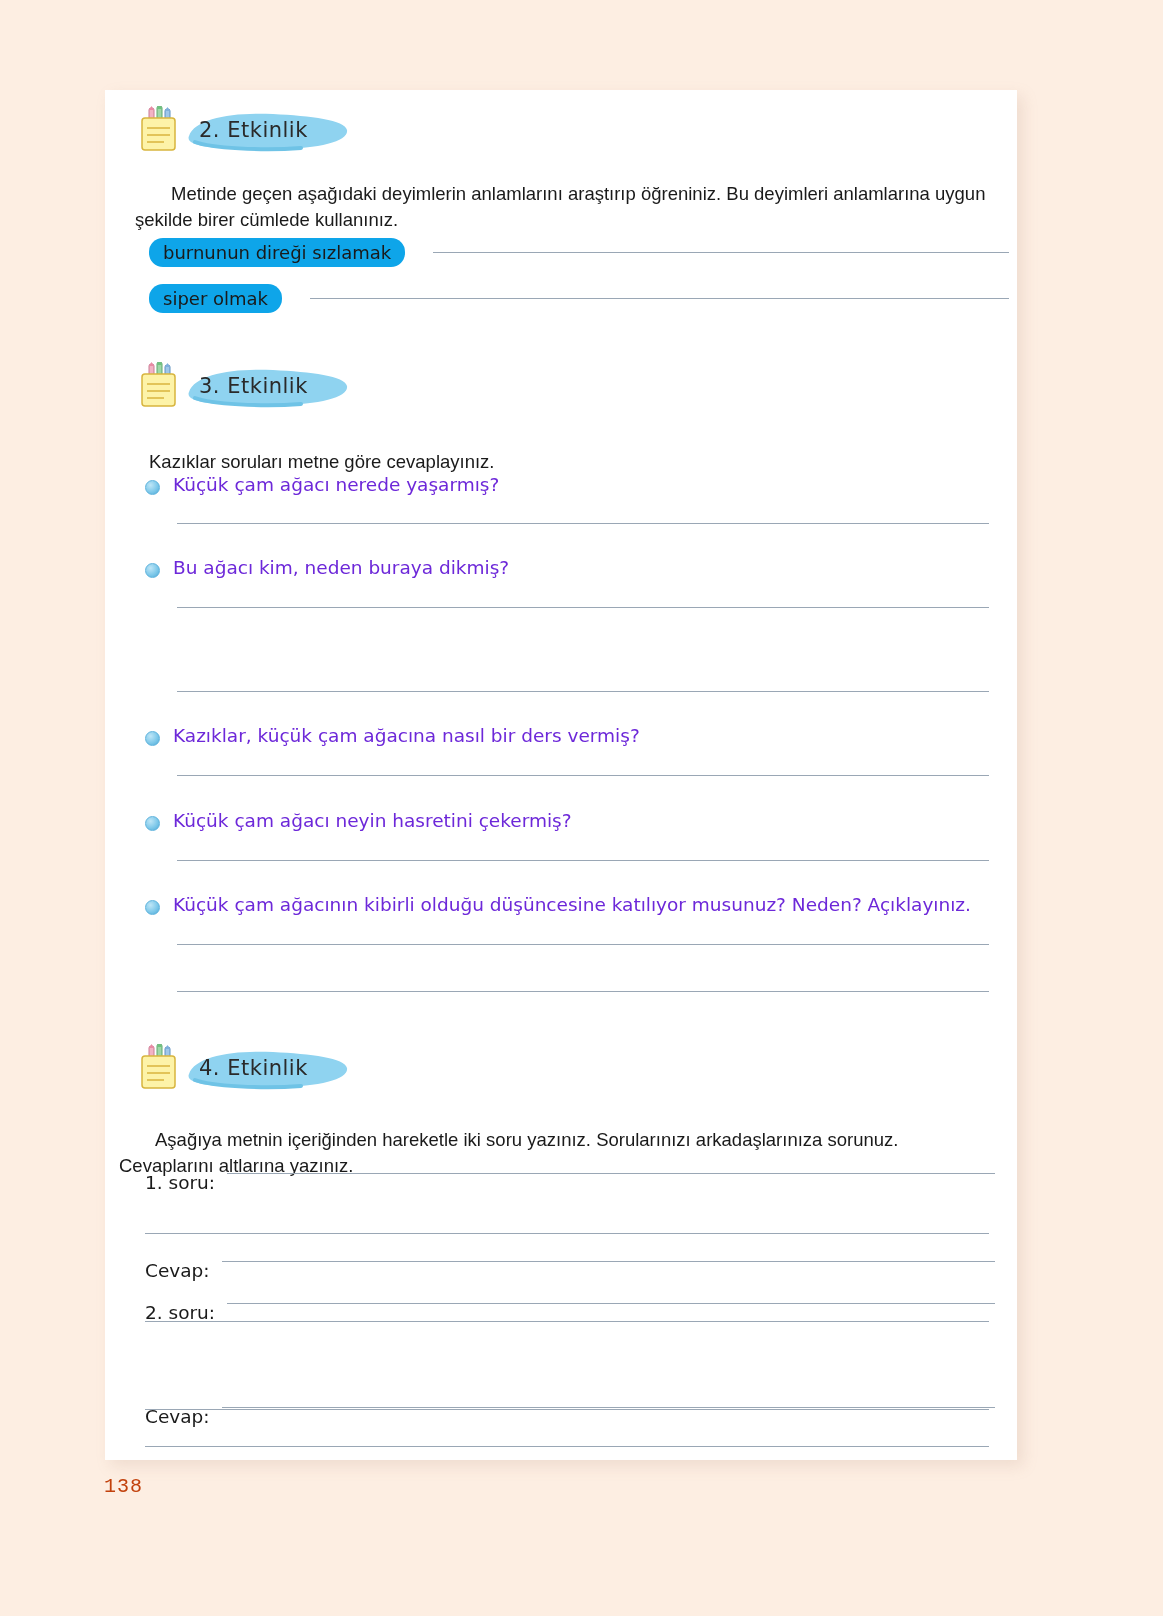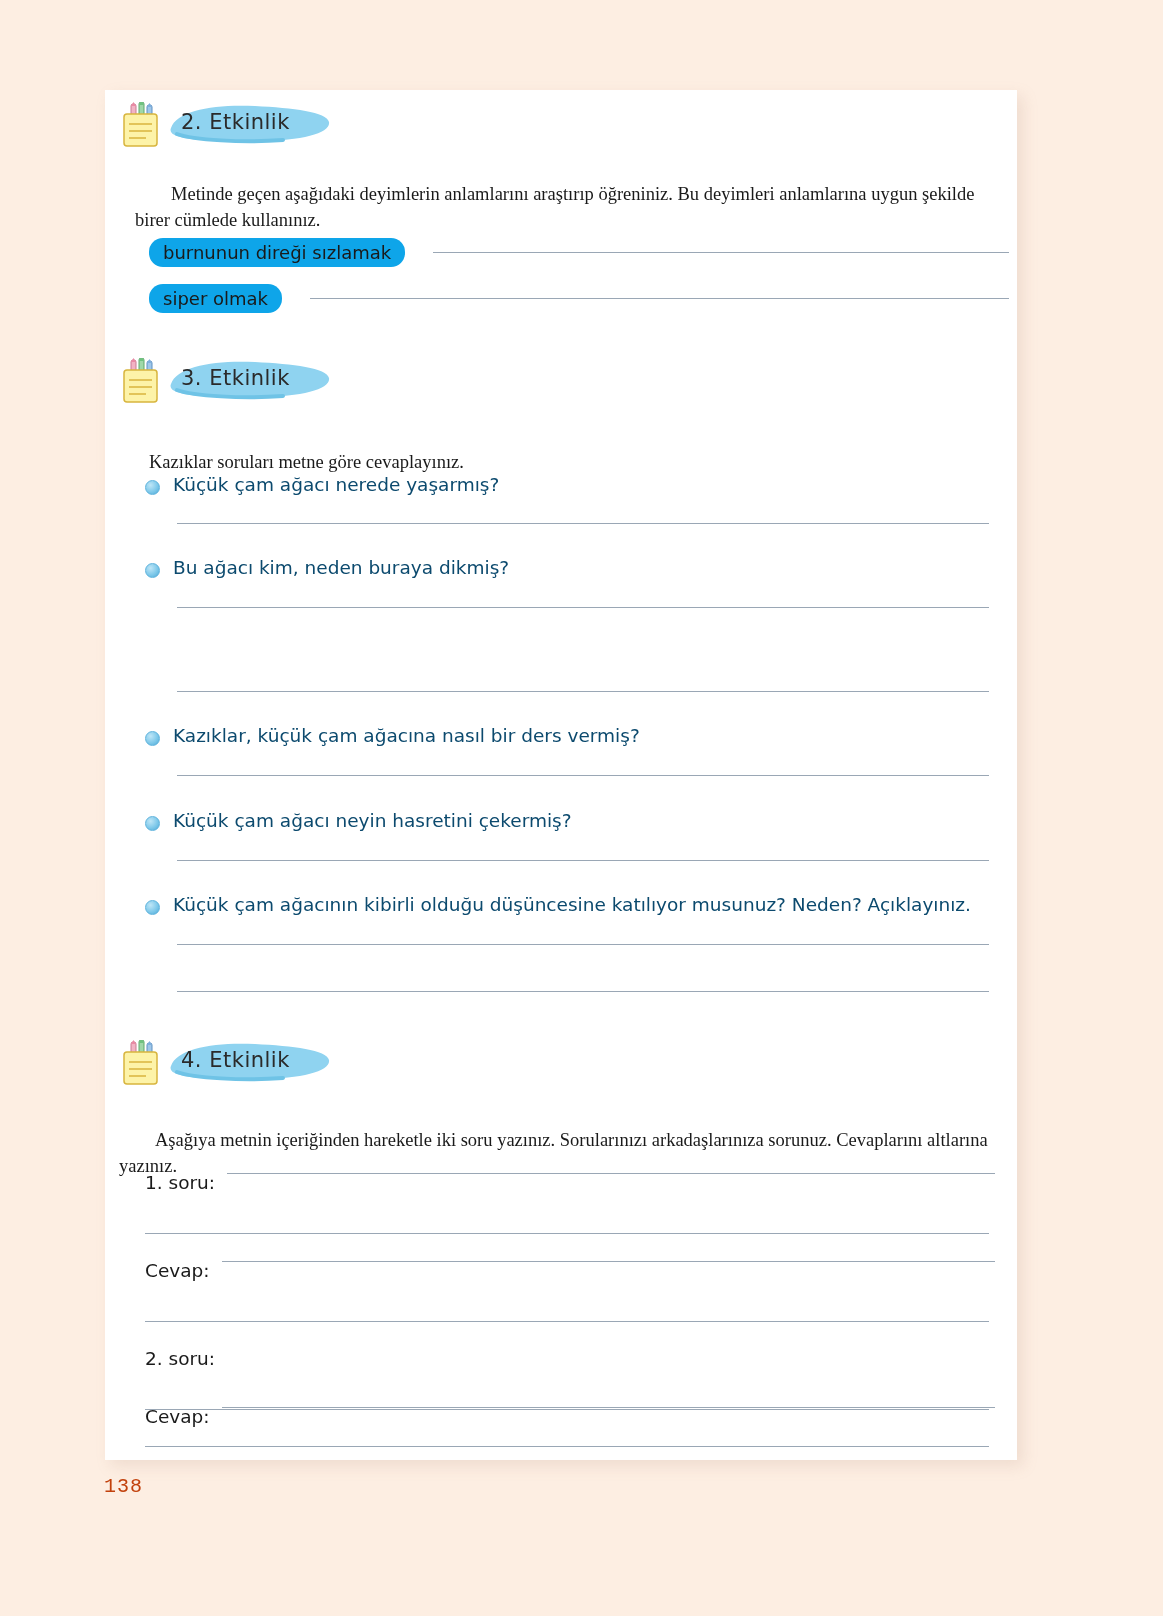--- a/index.html
+++ b/index.html
@@ -29,22 +29,23 @@
   .page-inner {
     position: relative;
     width: 100%;
     height: 100%;
     padding: 0;
   }
 
   
   .activity {
     position: absolute;
-    left: 14px;
+    left: 32px;
     display: flex;
+    align-items: center;
     height: 56px;
   }
   .act-icon {
     width: 46px;
     height: 48px;
     position: relative;
     margin-right: 4px;
     flex: 0 0 auto;
   }
   .act-blob {
@@ -67,21 +68,21 @@
     color: #2a2a2a;
     font-family: "DejaVu Sans", sans-serif;
     letter-spacing: 0.5px;
   }
 
   .para {
     position: absolute;
     font-size: 18.5px;
     line-height: 1.45;
     color: #1a1a1a;
-    font-family: Liberation Serif, serif;
+    font-family: Liberation Sans, sans-serif;
   }
   .indent {
     text-indent: 36px;
   }
 
   
   .chip {
     display: inline-block;
     background: #0ea5e9;
     border-radius: 14px;
@@ -116,21 +117,21 @@
     top: 7px;
     width: 13px;
     height: 13px;
     border-radius: 50%;
     background: radial-gradient(circle at 35% 32%, #bfe6f7 0%, #7fc9ea 55%, #4fa9d6 100%);
     border: 1px solid #5fb3dd;
   }
   .q-text {
     margin-left: 28px;
     font-size: 18.5px;
-    color: #0c4a6e;
+    color: #6d28d9;
     line-height: 1.35;
   }
   .answer-line {
     position: absolute;
     border-bottom: 1px solid #9aa7b5;
     height: 1px;
   }
 
   
   .label-line-row {
@@ -294,21 +295,21 @@
       <span class="ll-rule"></span>
     </div>
     <div class="answer-line" style="left:40px; top:1142px; width:844px;"></div>
 
     <div class="label-line-row" style="left:40px; top:1170px;">
       <span class="ll-label">Cevap:</span>
       <span class="ll-rule"></span>
     </div>
     <div class="answer-line" style="left:40px; top:1230px; width:844px;"></div>
 
-    <div class="label-line-row" style="left:40px; top:1258px;flex-direction:column;">
+    <div class="label-line-row" style="left:40px; top:1212px;">
       <span class="ll-label">2. soru:</span>
       <span class="ll-rule"></span>
     </div>
     <div class="answer-line" style="left:40px; top:1318px; width:844px;"></div>
 
     <div class="label-line-row" style="left:40px; top:1316px;">
       <span class="ll-label">Cevap:</span>
       <span class="ll-rule"></span>
     </div>
     <div class="answer-line" style="left:40px; top:1355px; width:844px;"></div>

